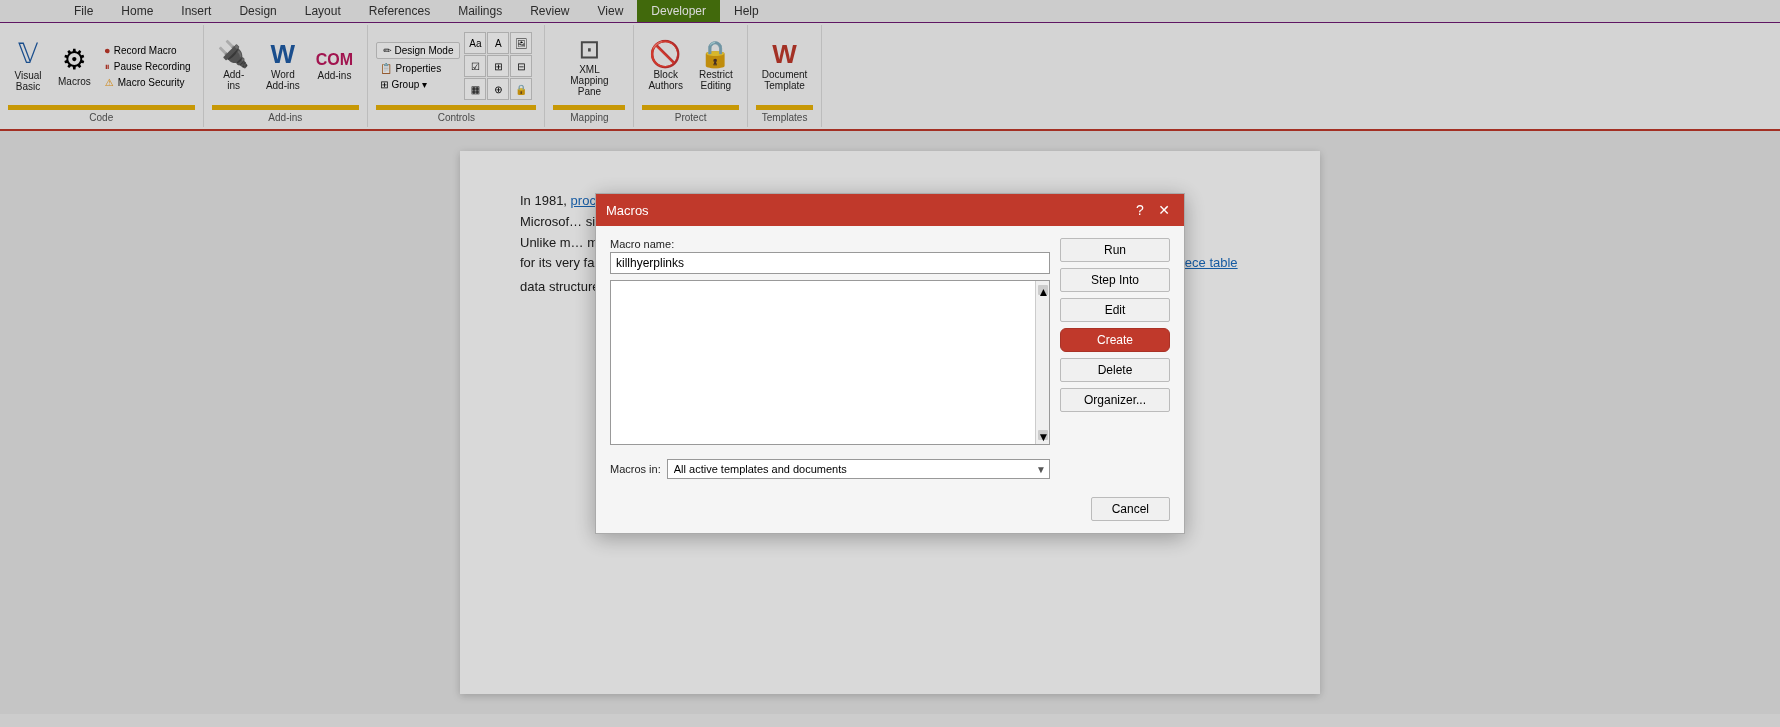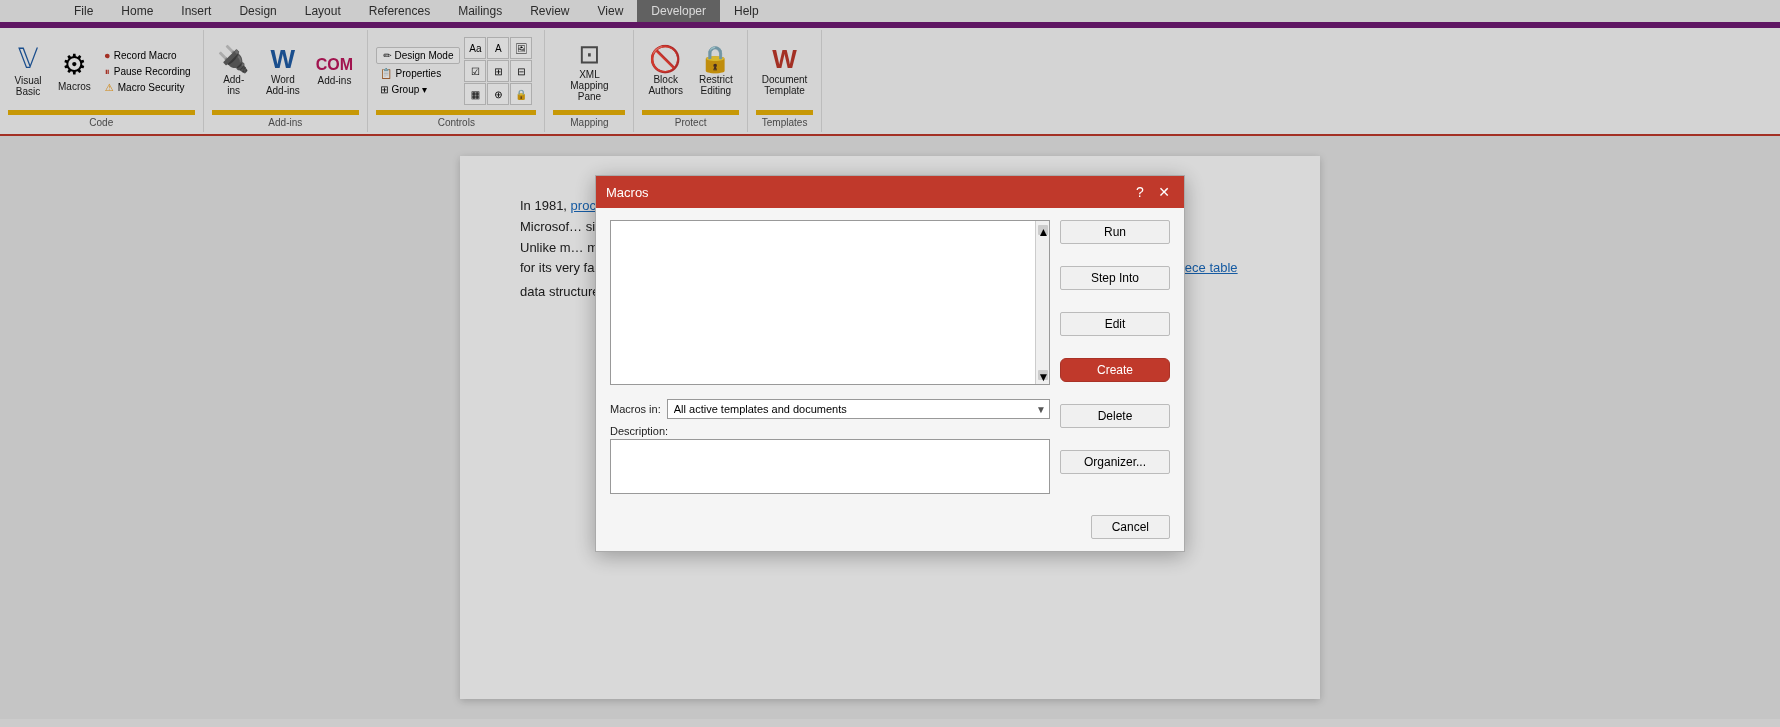--- a/index.html
+++ b/index.html
@@ -14,30 +14,30 @@
 
     
     .ribbon {
       background: #c0392b;
       width: 100%;
     }
     .ribbon-tabs {
       display: flex;
       background: #f0f0f0;
       padding-left: 60px;
-      border-bottom: 6px solid #701a75;
+      border-bottom: 1px solid #701a75;
     }
     .ribbon-tab {
       padding: 4px 14px;
       font-size: 12px;
       cursor: pointer;
       color: #333;
     }
     .ribbon-tab.active {
-      background: #737373;
+      background: #4d7c0f;
       color: #fff;
     }
     .ribbon-content {
       background: #f9f9f9;
       border-bottom: 2px solid #c0392b;
       display: flex;
       align-items: stretch;
       padding: 2px 0;
       height: 108px;
     }
@@ -197,21 +197,21 @@
     }
     .modal-left {
       flex: 1;
       display: flex;
       flex-direction: column;
       gap: 6px;
     }
     .modal-right {
       display: flex;
       flex-direction: column;
-      gap: 22px;
+      gap: 6px;
       width: 110px;
     }
     .modal-label {
       font-size: 11px;
       color: #222;
       margin-bottom: 2px;
     }
     .modal-input {
       width: 100%;
       border: 1px solid #999;
@@ -458,20 +458,24 @@
       <span>Macros</span>
       <div class="modal-title-bar-btns">
         <button class="modal-title-btn">?</button>
         <button class="modal-title-btn">✕</button>
       </div>
     </div>
 
     <div class="modal-body">
       <div class="modal-left">
 
+        <div>
+          <div class="modal-label">Macro name:</div>
+          <input type="text" class="modal-input" value="killhyerplinks" style="">
+        </div>
 
         <div class="list-with-scroll">
           <div class="list-inner"></div>
           <div style="width:14px; background:#f0f0f0; border-left:1px solid #ccc; display:flex; flex-direction:column; align-items:center; padding:2px 0;">
             <div style="width:10px; height:10px; background:#ccc; border-radius:1px; margin-top:2px;">▲</div>
             <div style="flex:1;"></div>
             <div style="width:10px; height:10px; background:#ccc; border-radius:1px; margin-bottom:2px;">▼</div>
           </div>
         </div>
 
@@ -480,24 +484,20 @@
           <div class="macros-in-select-wrap">
             <select class="macros-in-select">
               <option>All active templates and documents</option>
               <option>Normal.dotm (global template)</option>
               <option>Word commands</option>
             </select>
             <span class="macros-in-arrow">▼</span>
           </div>
         </div>
 
-        <div>
-          <div class="modal-label">Description:</div>
-          <textarea class="modal-textarea" style=""></textarea>
-        </div>
       </div>
 
       <div class="modal-right">
         <button class="modal-btn">Run</button>
         <button class="modal-btn">Step Into</button>
         <button class="modal-btn">Edit</button>
         <button class="modal-btn primary">Create</button>
         <button class="modal-btn">Delete</button>
         <button class="modal-btn">Organizer...</button>
       </div>

